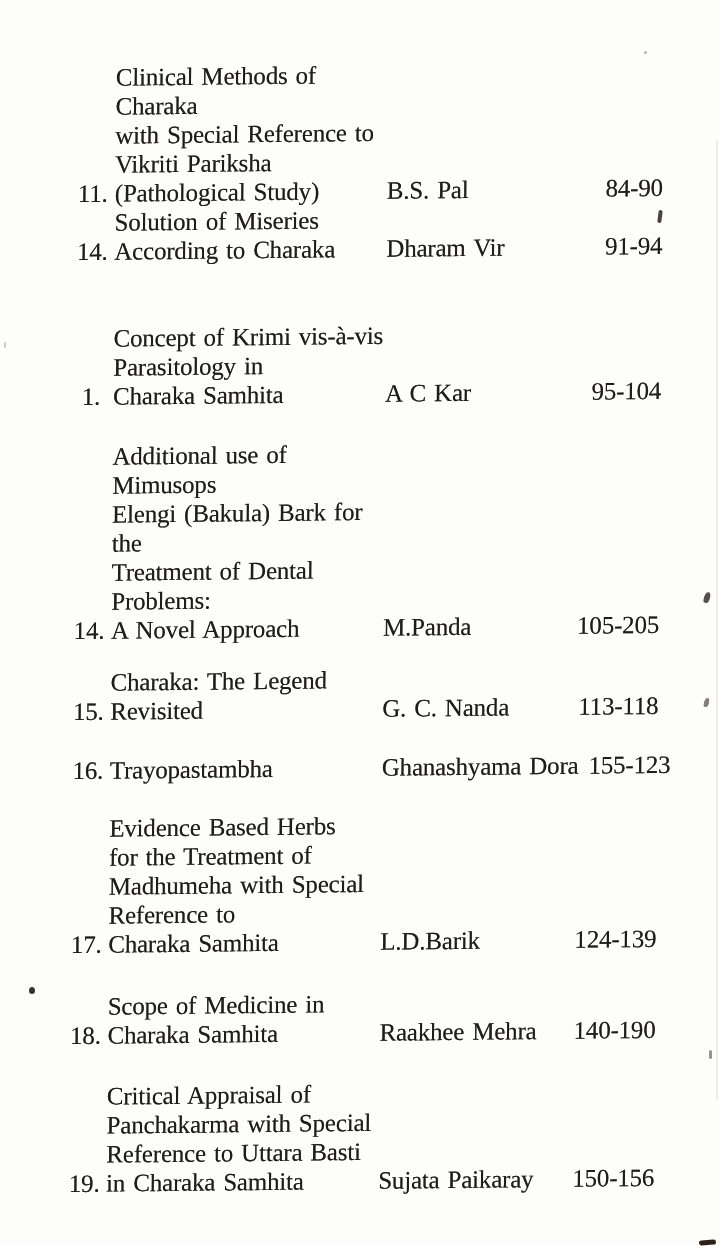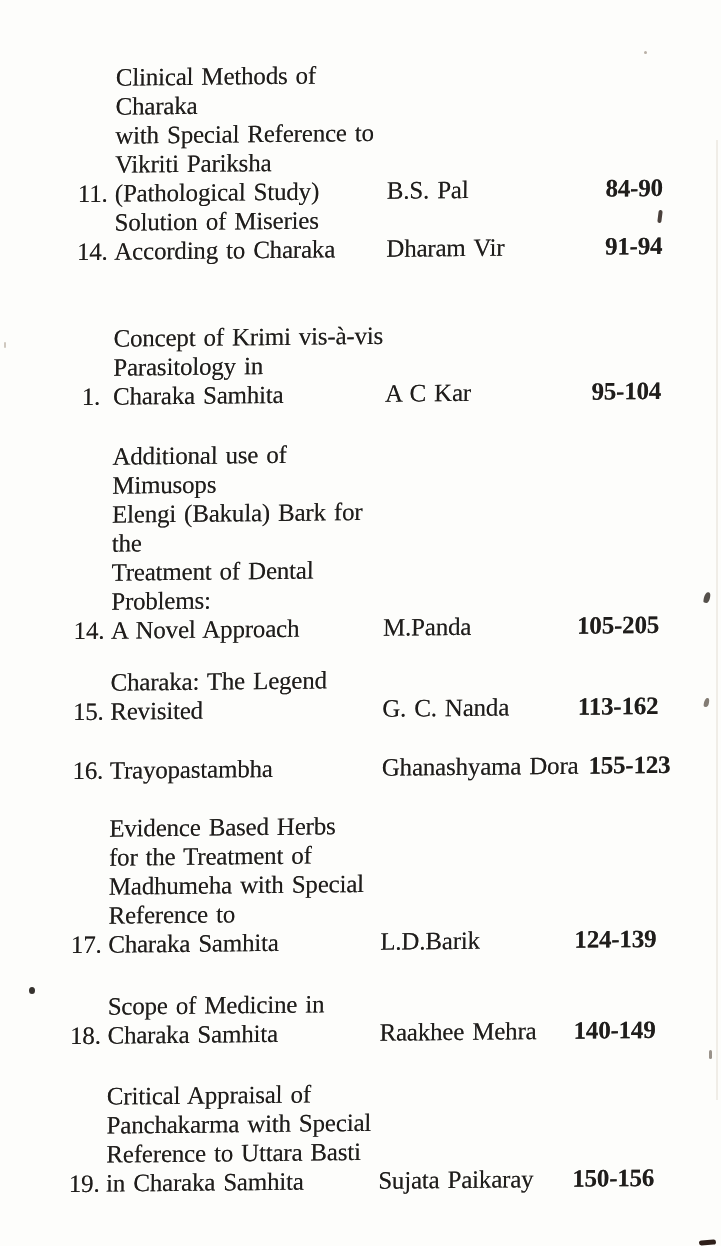--- a/index.html
+++ b/index.html
@@ -30,21 +30,21 @@
     text-shadow: 0 0 0.5px rgba(31,29,27,0.65);
   }
   .entry {
     display: grid;
     grid-template-columns: 44px 272px 1fr auto;
     align-items: end;
   }
   .entry .num { text-align: center; }
   .entry .title { white-space: pre-line; }
   .entry .author { white-space: nowrap; padding-right: 10px; }
-  .entry .pages { text-align: right; white-space: nowrap; font-weight: bold; }
+  .entry .pages { text-align: right; white-space: nowrap; }
   
   .entry:nth-of-type(2) { margin-top: 0; }
   .entry:nth-of-type(3) { margin-top: 58px; }
   .entry:nth-of-type(4) { margin-top: 31px; }
   .entry:nth-of-type(5) { margin-top: 23px; }
   .entry:nth-of-type(6) { margin-top: 30px; }
   .entry:nth-of-type(7) { margin-top: 29px; }
   .entry:nth-of-type(8) { margin-top: 33px; }
   .entry:nth-of-type(9) { margin-top: 32px; }
 
@@ -129,21 +129,21 @@
 A Novel Approach</div>
       <div class="author">M.Panda</div>
       <div class="pages">105-205</div>
     </div>
 
     <div class="entry">
       <div class="num">15.</div>
       <div class="title">Charaka: The Legend
 Revisited</div>
       <div class="author">G. C. Nanda</div>
-      <div class="pages">113-162</div>
+      <div class="pages">113-118</div>
     </div>
 
     <div class="entry">
       <div class="num">16.</div>
       <div class="title">Trayopastambha</div>
       <div class="author">Ghanashyama Dora</div>
       <div class="pages">155-123</div>
     </div>
 
     <div class="entry">
@@ -155,21 +155,21 @@
 Charaka Samhita</div>
       <div class="author">L.D.Barik</div>
       <div class="pages">124-139</div>
     </div>
 
     <div class="entry">
       <div class="num">18.</div>
       <div class="title">Scope of Medicine in
 Charaka Samhita</div>
       <div class="author">Raakhee Mehra</div>
-      <div class="pages">140-149</div>
+      <div class="pages">140-190</div>
     </div>
 
     <div class="entry">
       <div class="num">19.</div>
       <div class="title">Critical Appraisal of
 Panchakarma with Special
 Reference to Uttara Basti
 in Charaka Samhita</div>
       <div class="author">Sujata Paikaray</div>
       <div class="pages">150-156</div>

